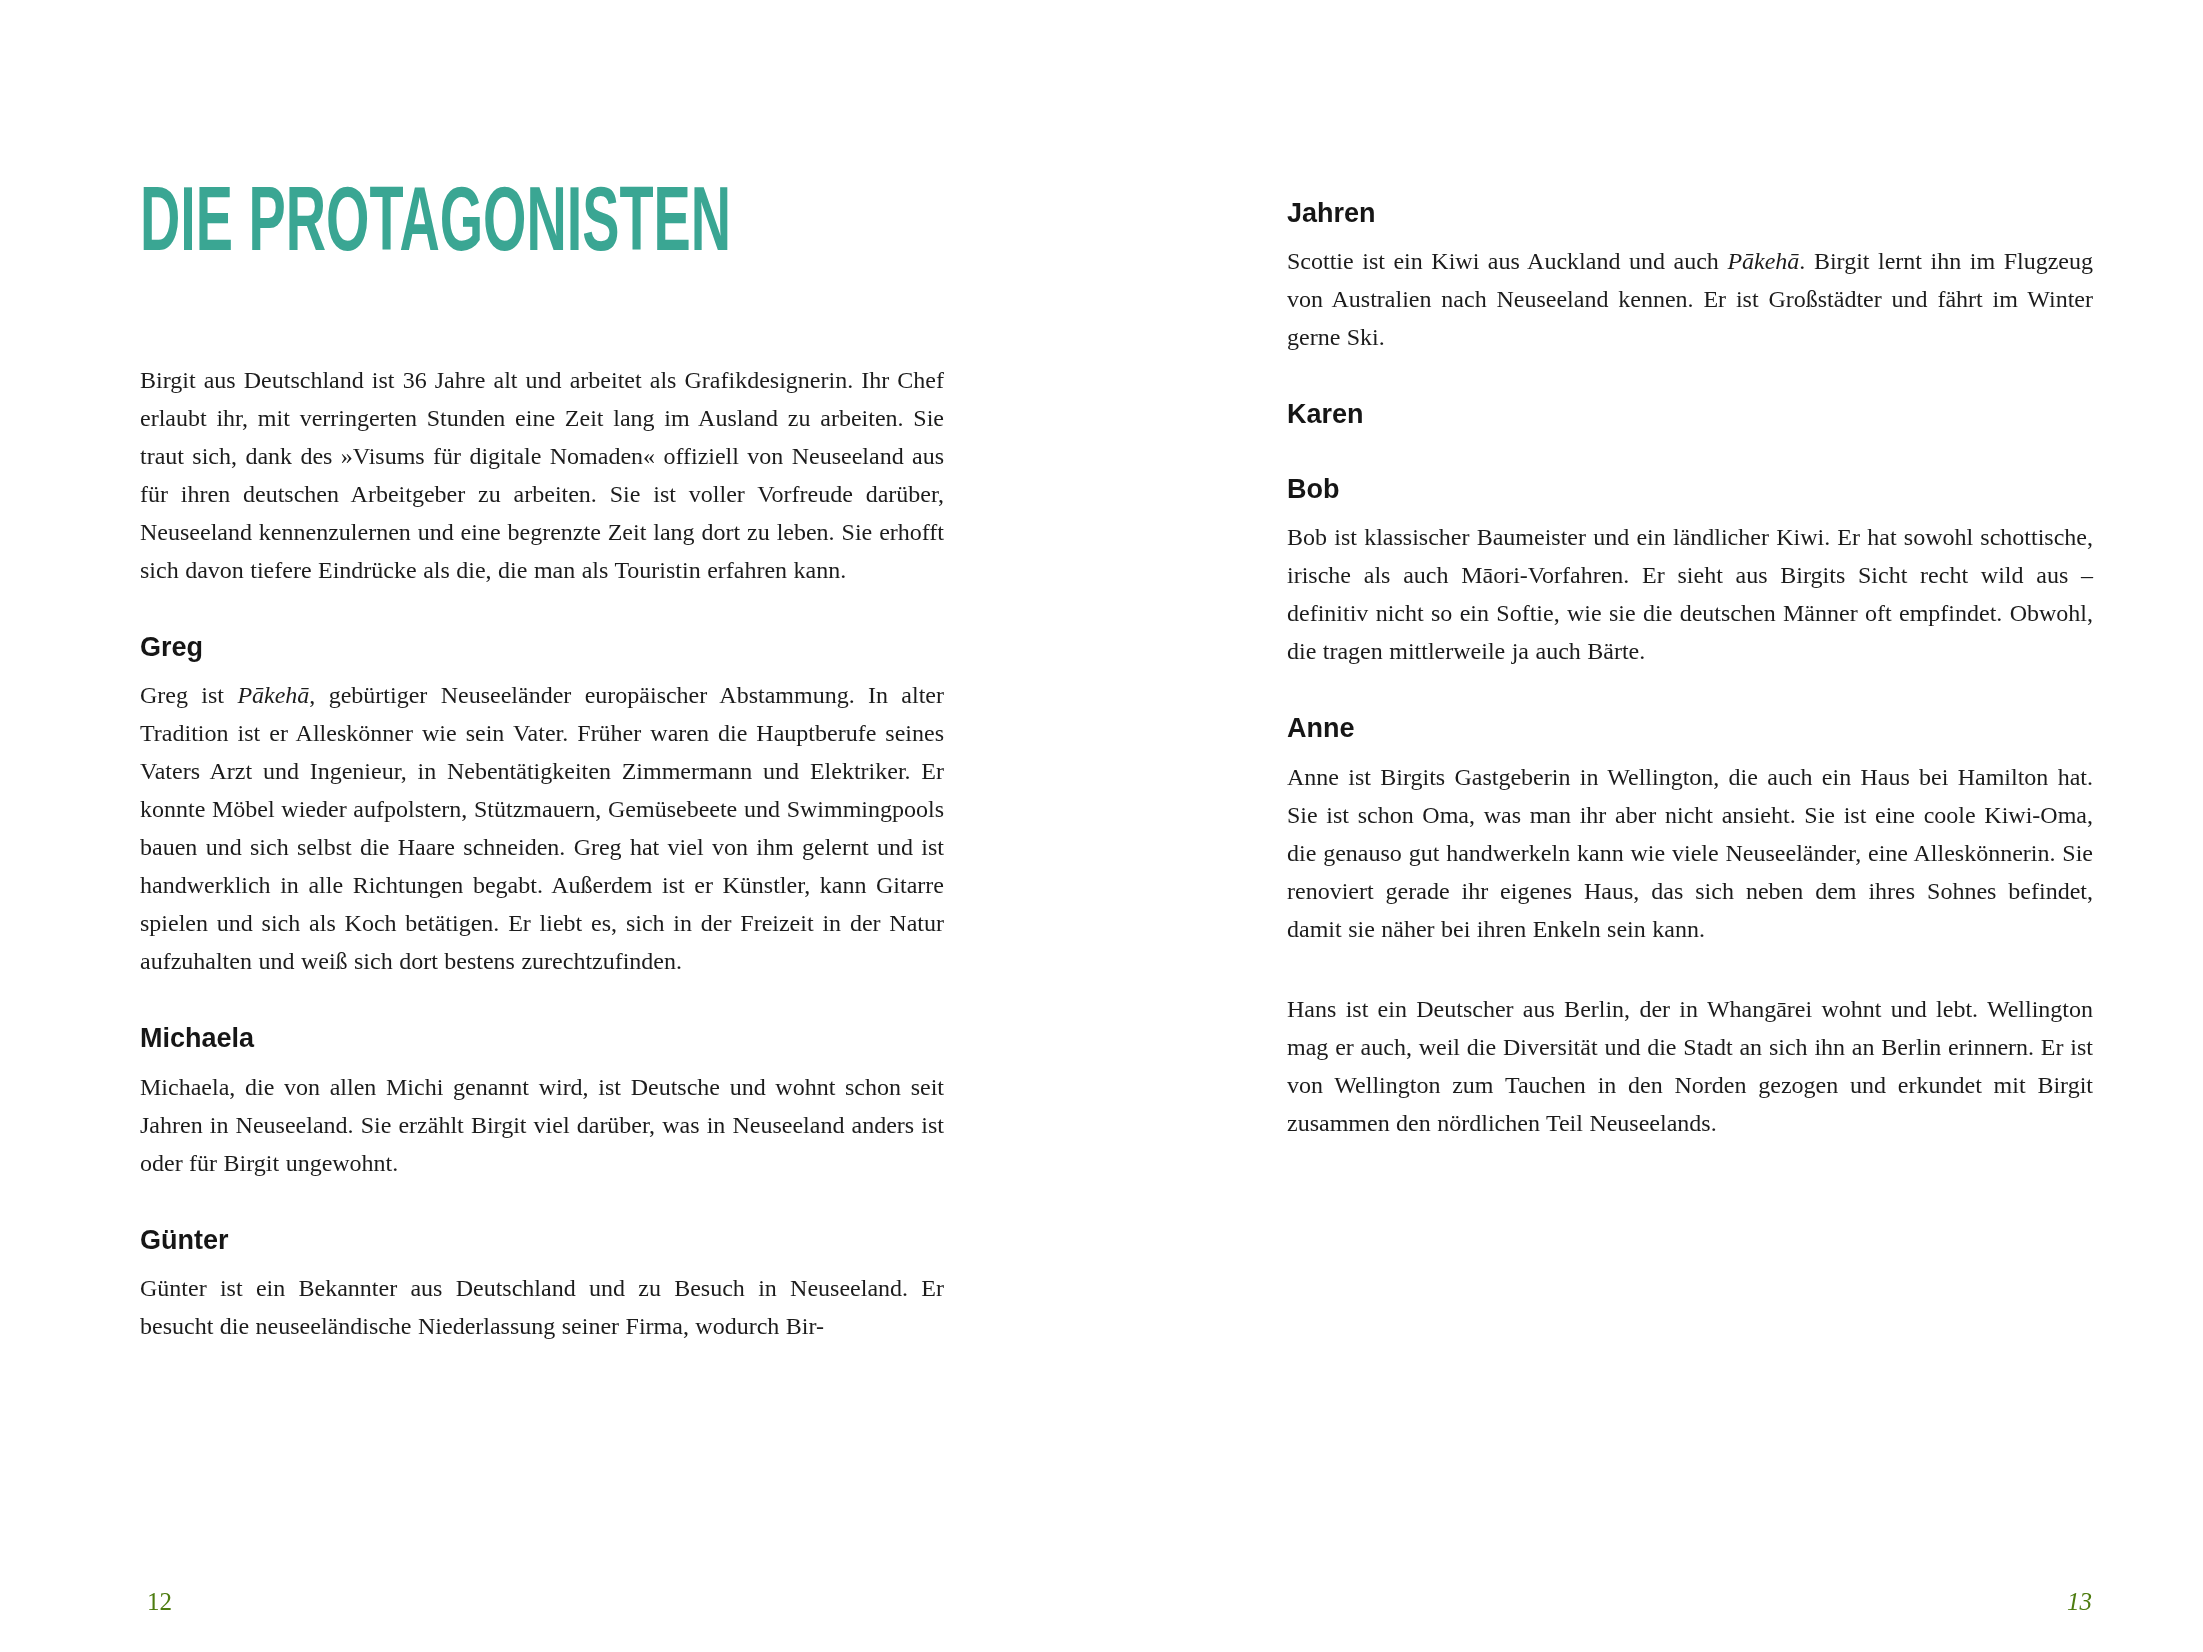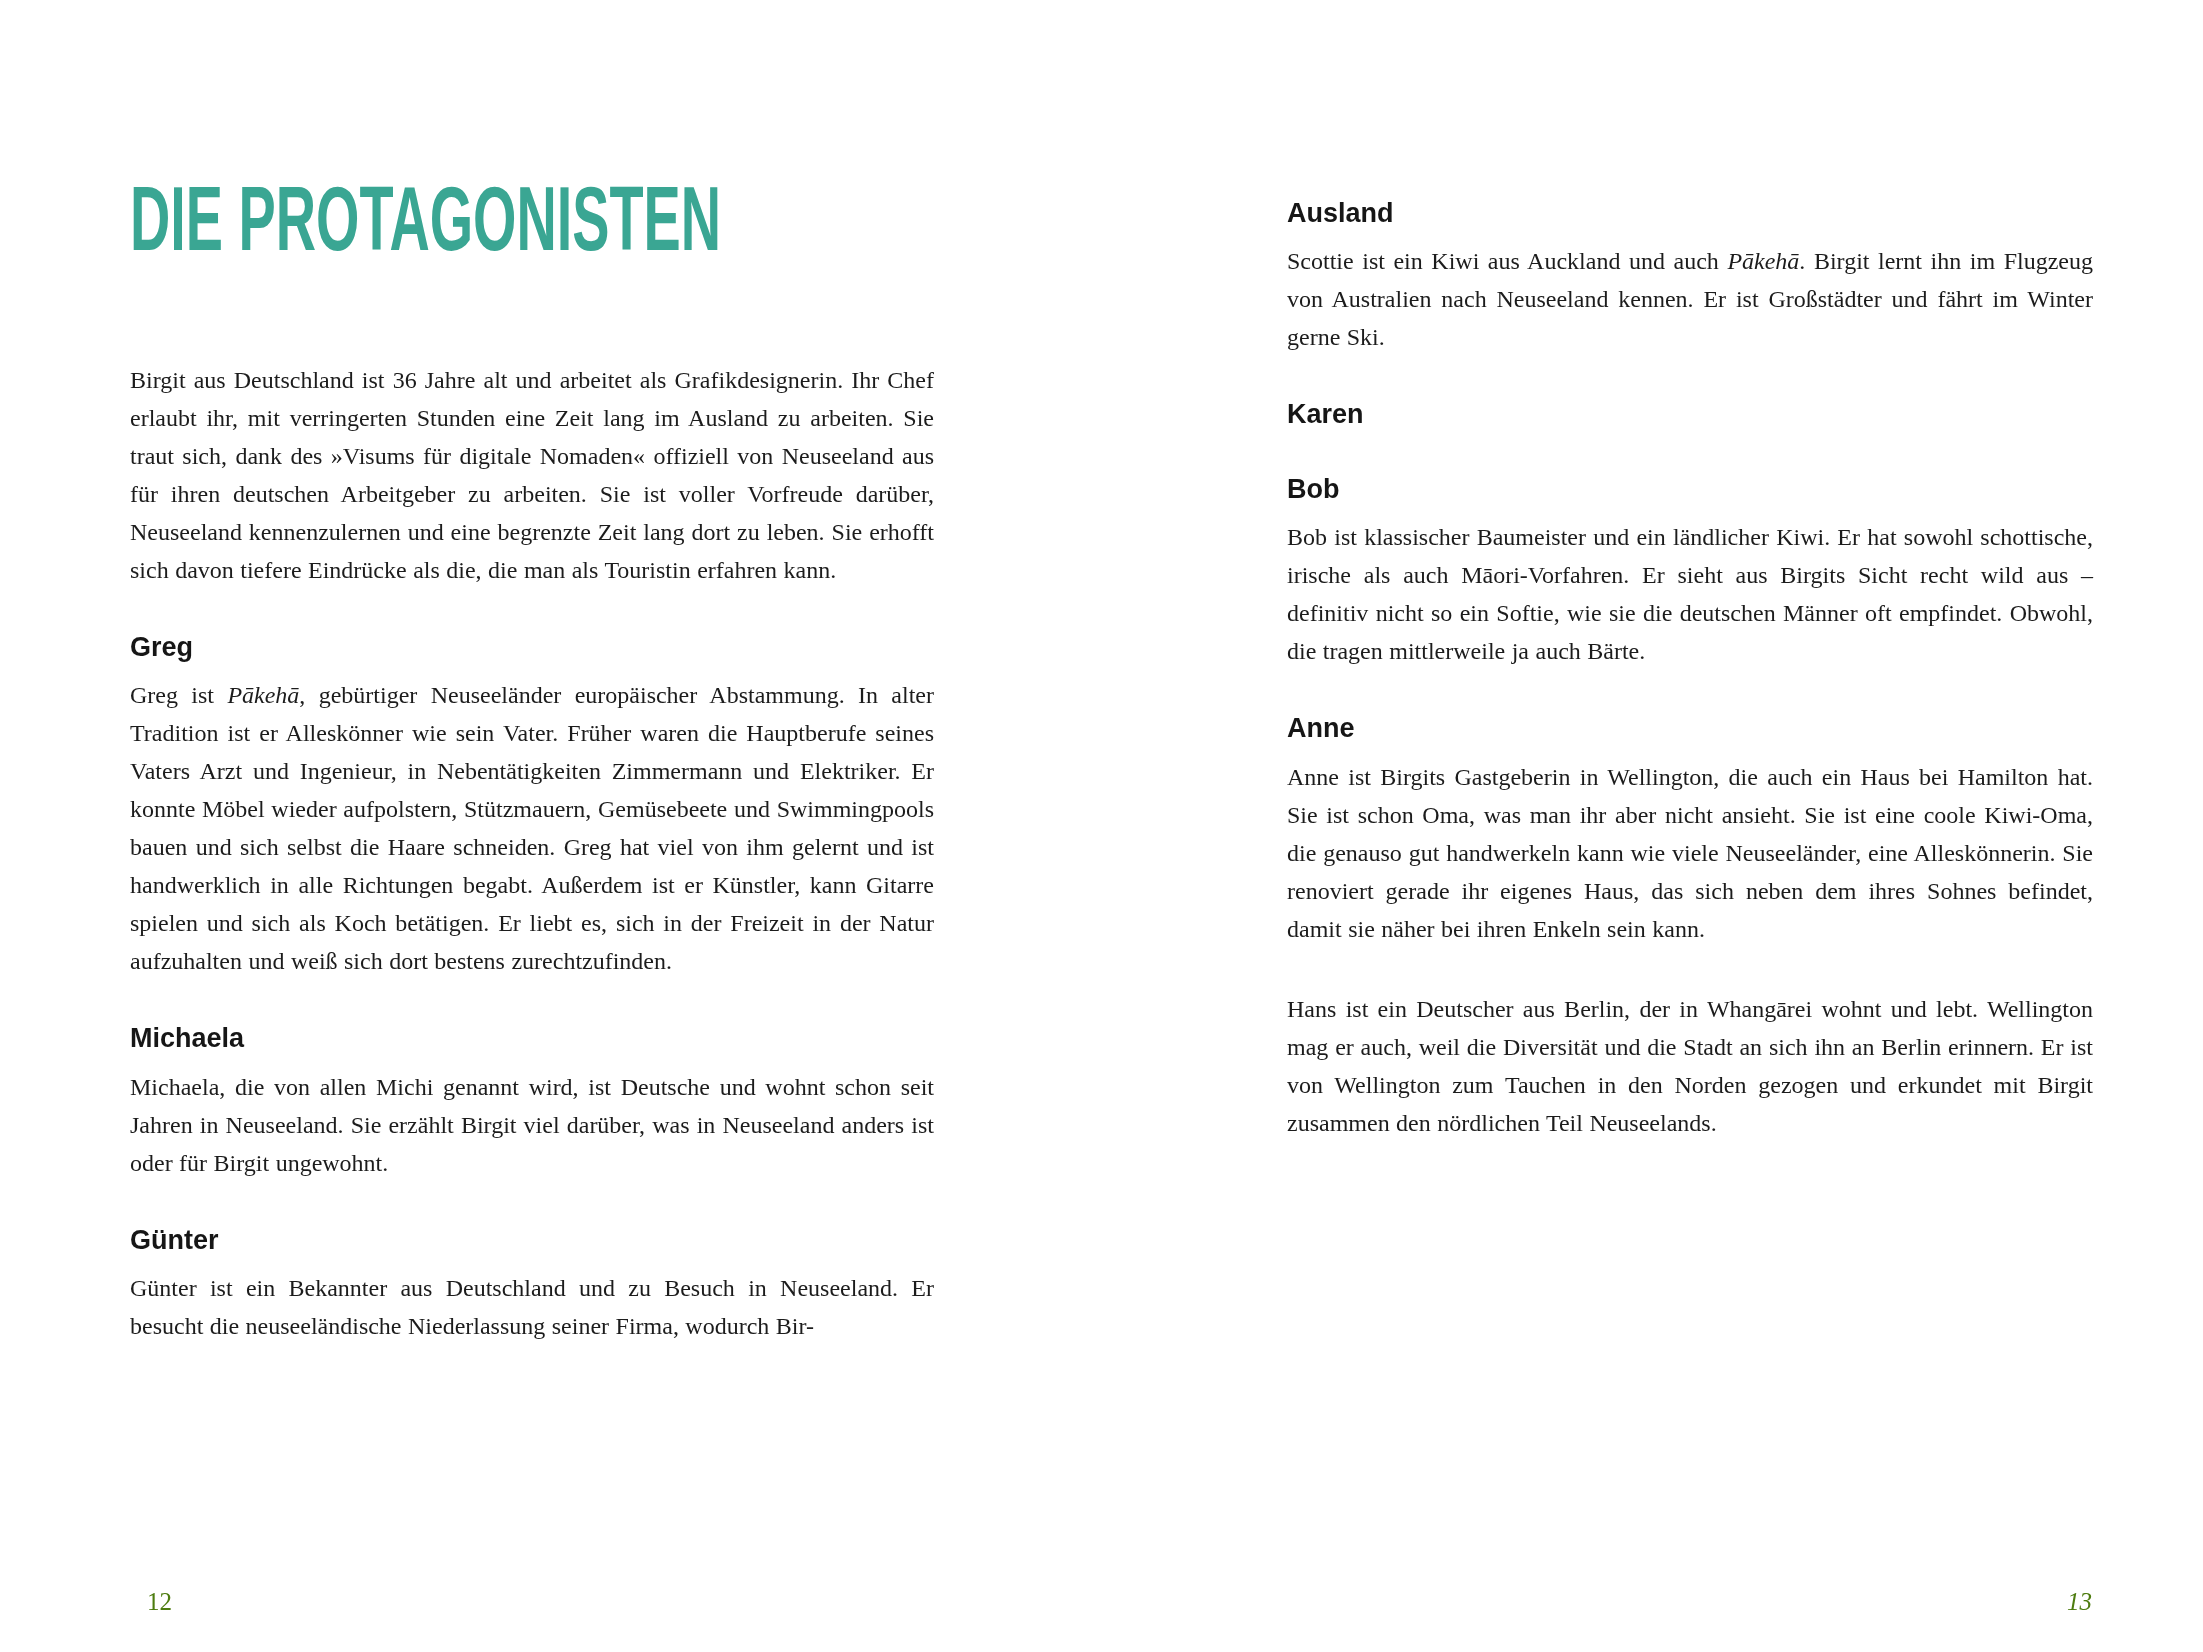--- a/index.html
+++ b/index.html
@@ -19,21 +19,21 @@
     position: absolute;
     inset: 0;
     background: #ffffff;
   }
   .col {
     position: absolute;
     top: 0;
     box-sizing: border-box;
   }
   .col-left {
-    left: 130px;
+    left: 140px;
     width: 804px;
     padding-top: 174px;
   }
   .col-right {
     left: 1287px;
     width: 806px;
     padding-top: 197px;
   }
   .book-title {
     font-family: "Liberation Sans", sans-serif;
@@ -112,21 +112,21 @@
 
     <section class="entry">
       <h3 class="entry-heading">Günter</h3>
       <p class="entry-body">Günter ist ein Bekannter aus Deutschland und zu Besuch in Neuseeland. Er besucht die neuseeländische Niederlassung seiner Firma, wodurch Bir-</p>
     </section>
   </div>
 
   <div class="col col-right">
 
     <section class="entry">
-      <h3 class="entry-heading">Ausland</h3>
+      <h3 class="entry-heading">Jahren</h3>
       <p class="entry-body">Scottie ist ein Kiwi aus Auckland und auch <em>Pākehā</em>. Birgit lernt ihn im Flugzeug von Australien nach Neuseeland kennen. Er ist Großstädter und fährt im Winter gerne Ski.</p>
     </section>
 
     <section class="entry">
       <h3 class="entry-heading">Karen</h3>
     </section>
 
     <section class="entry">
       <h3 class="entry-heading">Bob</h3>
       <p class="entry-body">Bob ist klassischer Baumeister und ein ländlicher Kiwi. Er hat sowohl schottische, irische als auch Māori-Vorfahren. Er sieht aus Birgits Sicht recht wild aus – definitiv nicht so ein Softie, wie sie die deutschen Männer oft empfindet. Obwohl, die tragen mittlerweile ja auch Bärte.</p>

